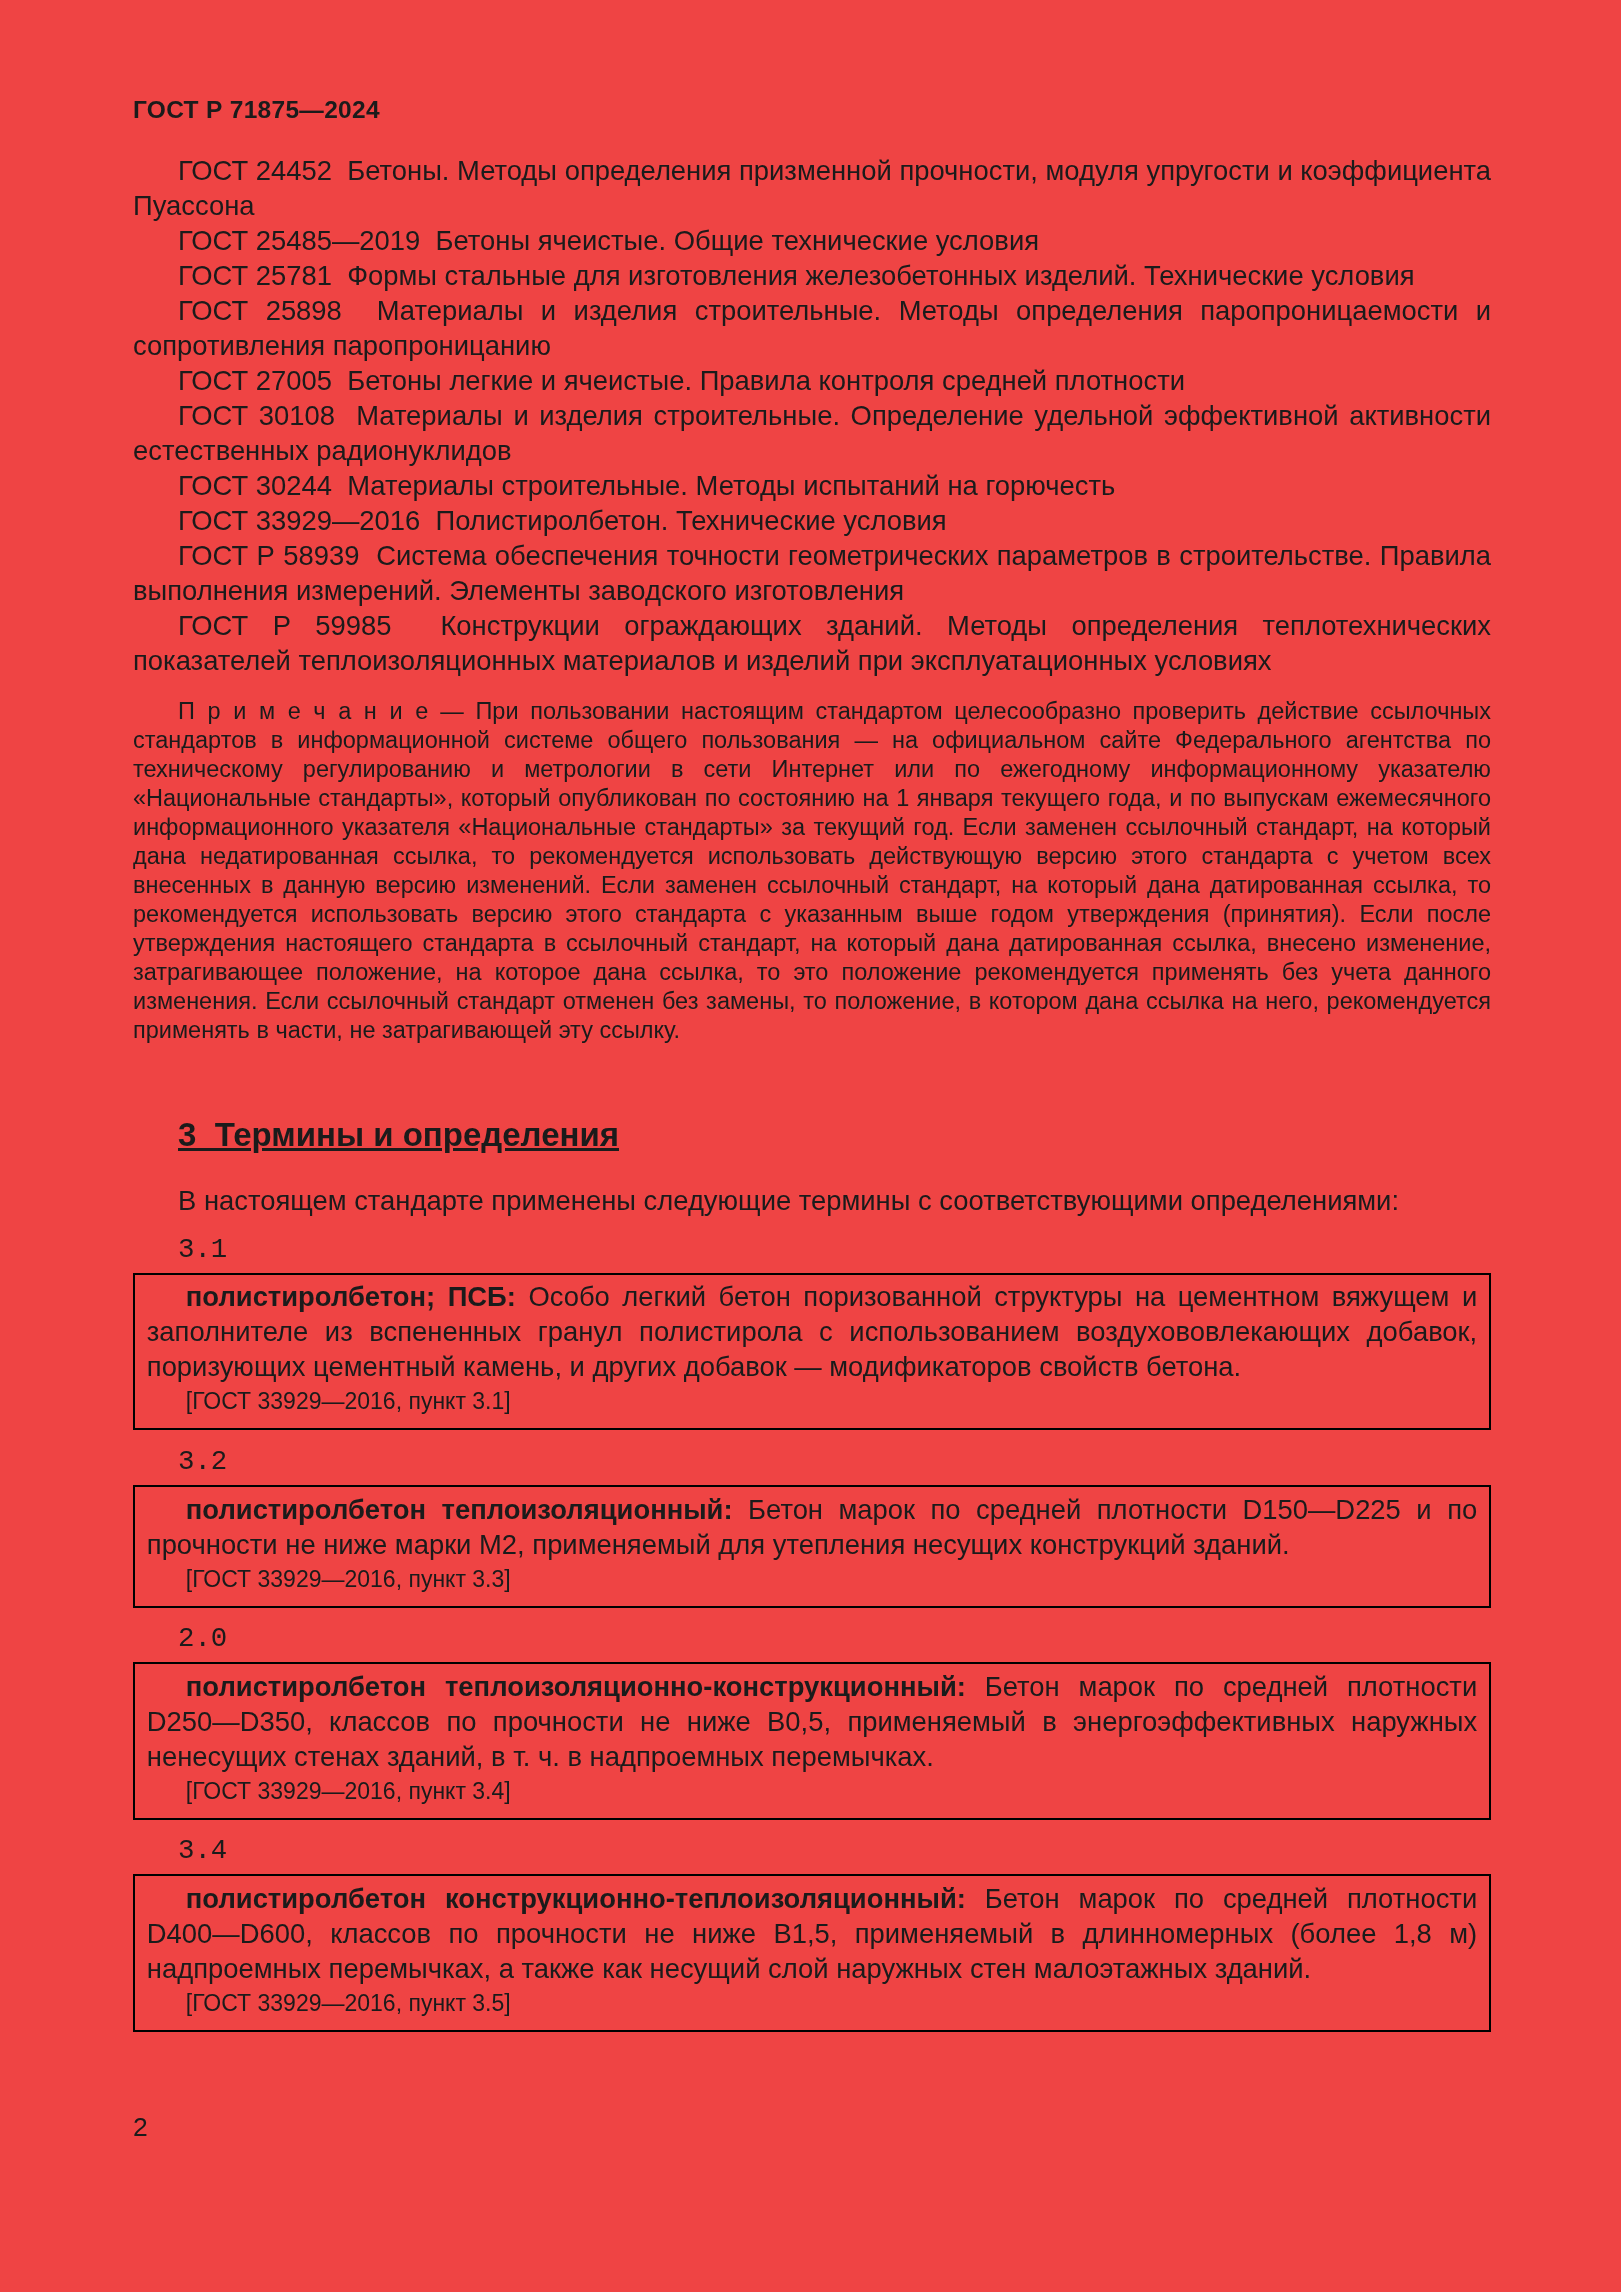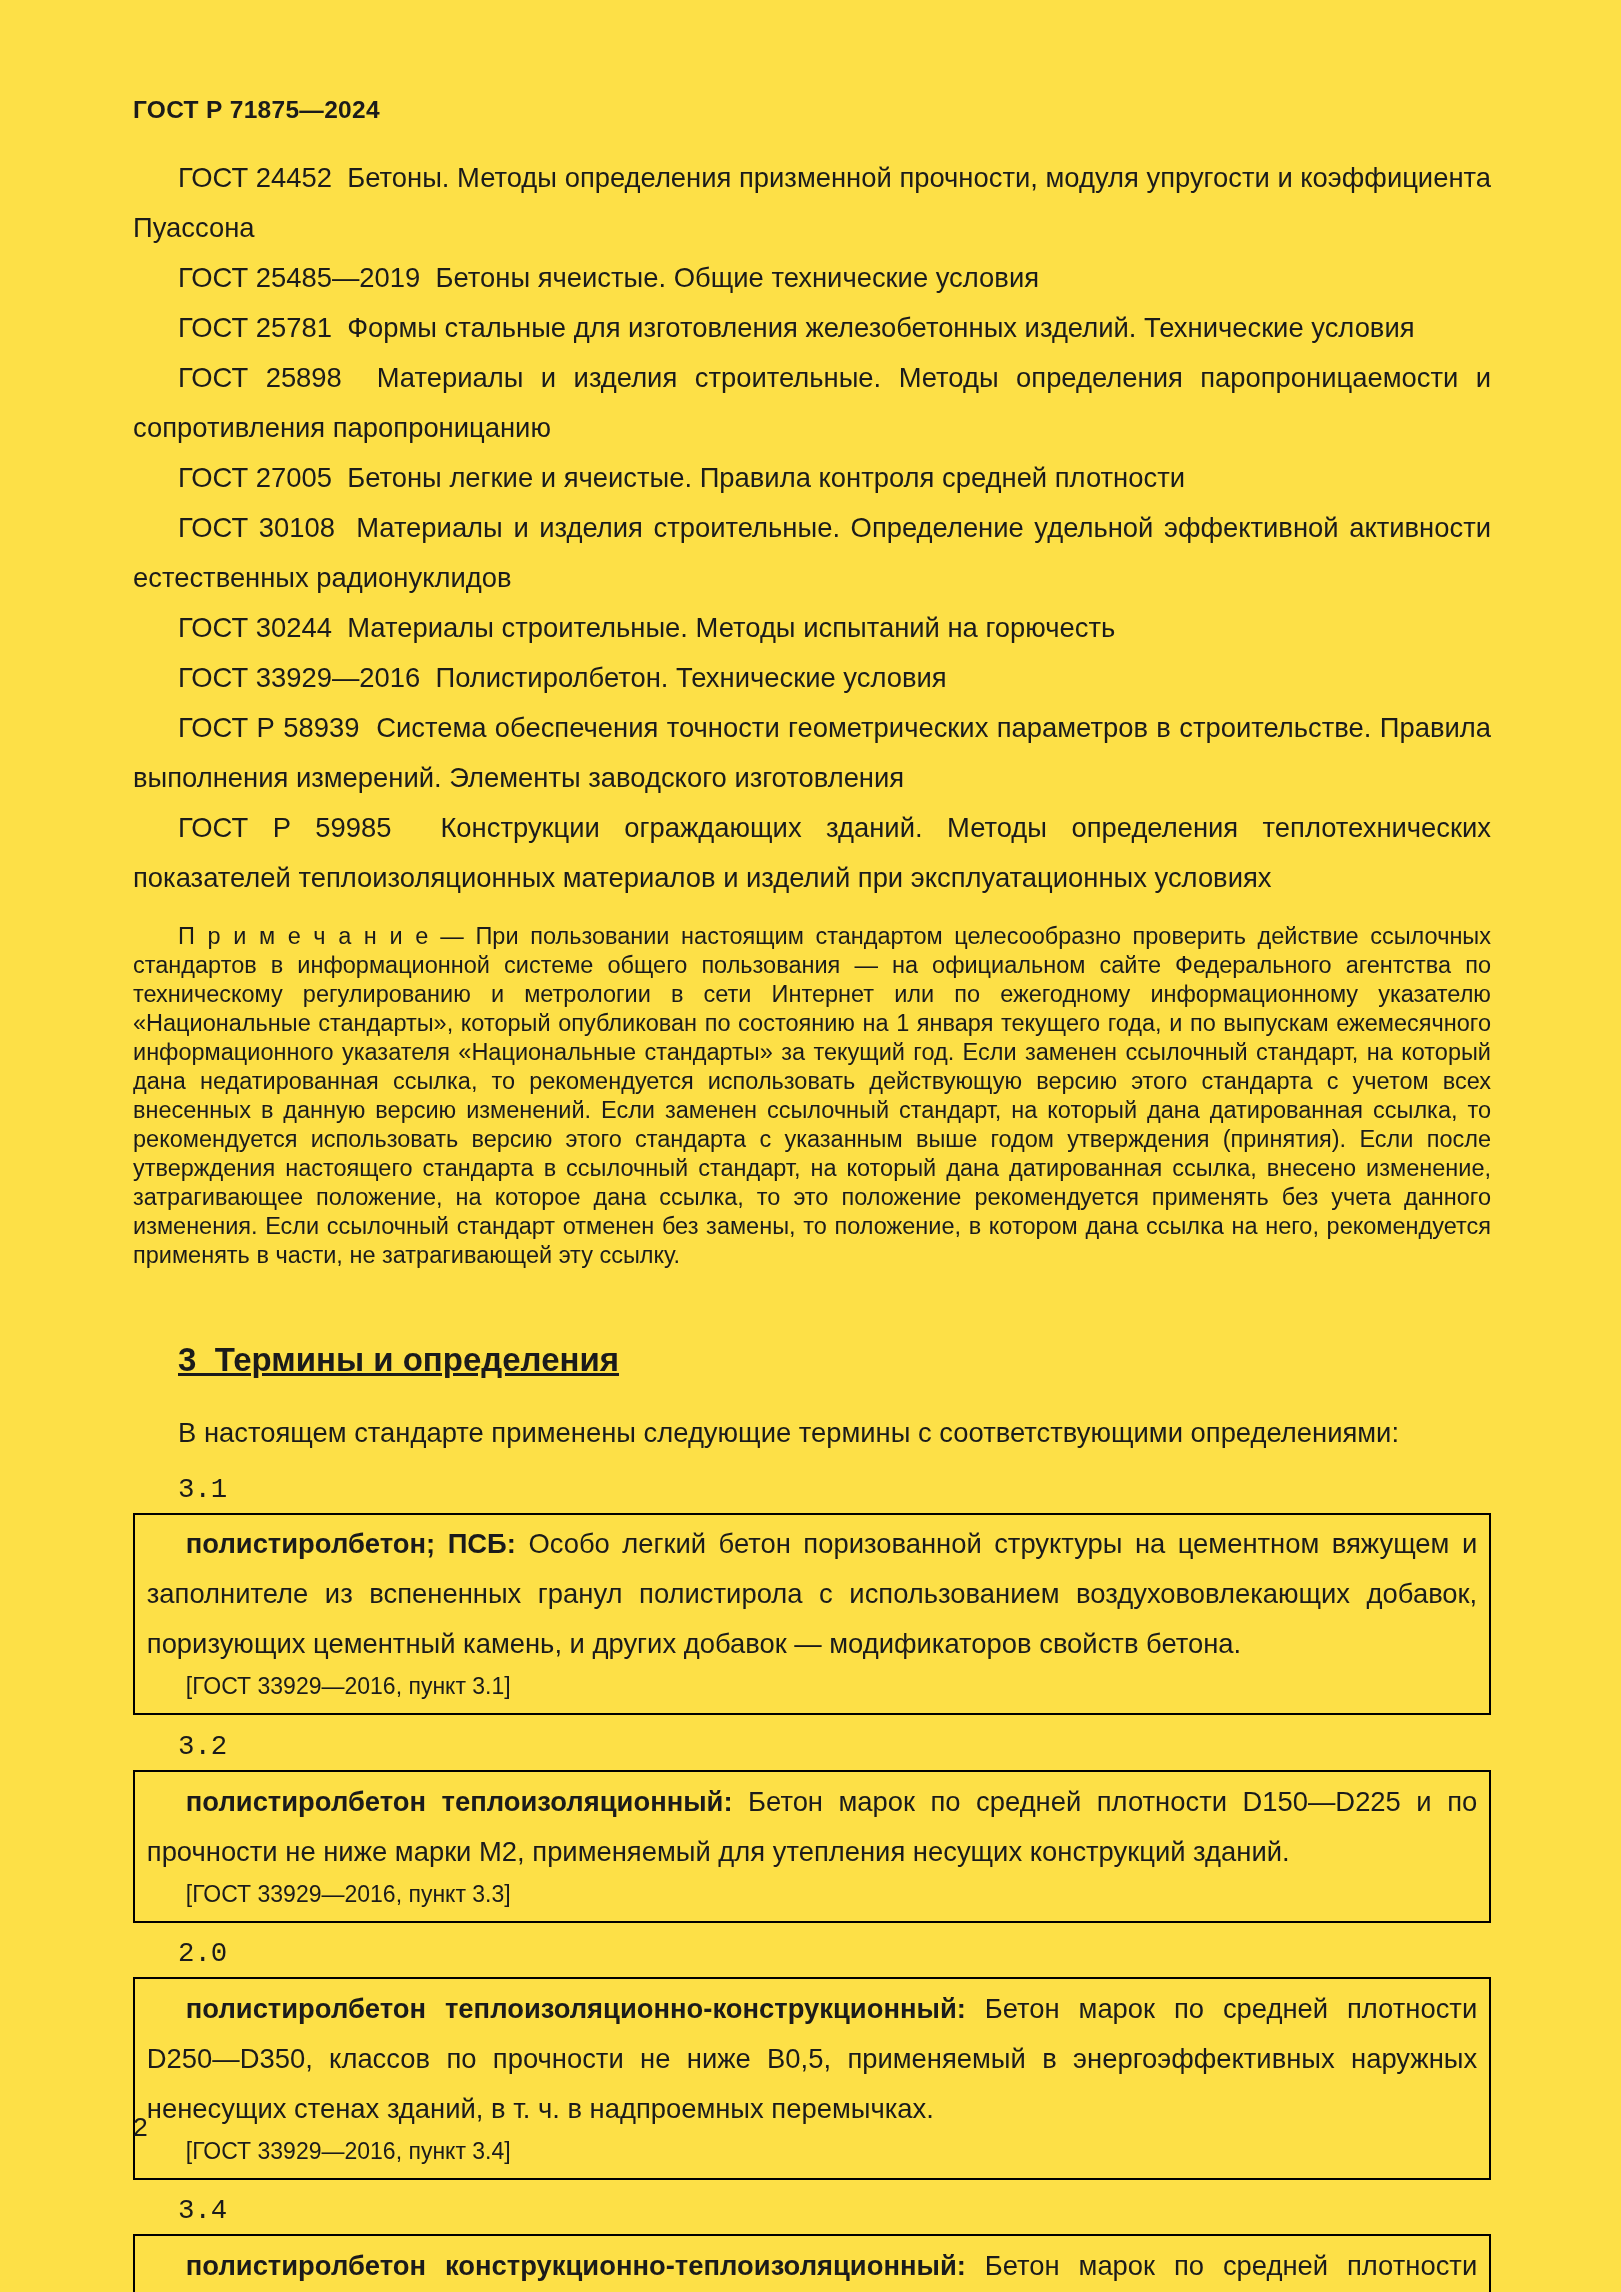--- a/index.html
+++ b/index.html
@@ -3,42 +3,42 @@
 <meta charset="utf-8">
 <style>
   * { margin: 0; padding: 0; box-sizing: border-box; }
   html, body { background: #ffffff; }
   body { font-family: "Liberation Sans", sans-serif; color: #1b1b1b; }
 
   .page {
     position: relative;
     width: 1621px;
     height: 2293px;
-    background: #fde047;
+    background: #ef4444;
     overflow: hidden;
     margin: 0 auto;
   }
 
   .content {
     position: absolute;
     left: 133px;
     top: 96px;
     width: 1358px;
   }
 
   .doc-header {
     font-size: 24.5px;
     font-weight: 700;
     letter-spacing: 0.3px;
     margin-bottom: 29px;
   }
 
   .body-par {
     font-size: 27.4px;
-    line-height: 50px;
+    line-height: 35px;
     text-align: justify;
     text-indent: 45px;
   }
 
   .note {
     margin-top: 19px;
     font-size: 23.5px;
     line-height: 29px;
     text-align: justify;
     text-indent: 45px;

